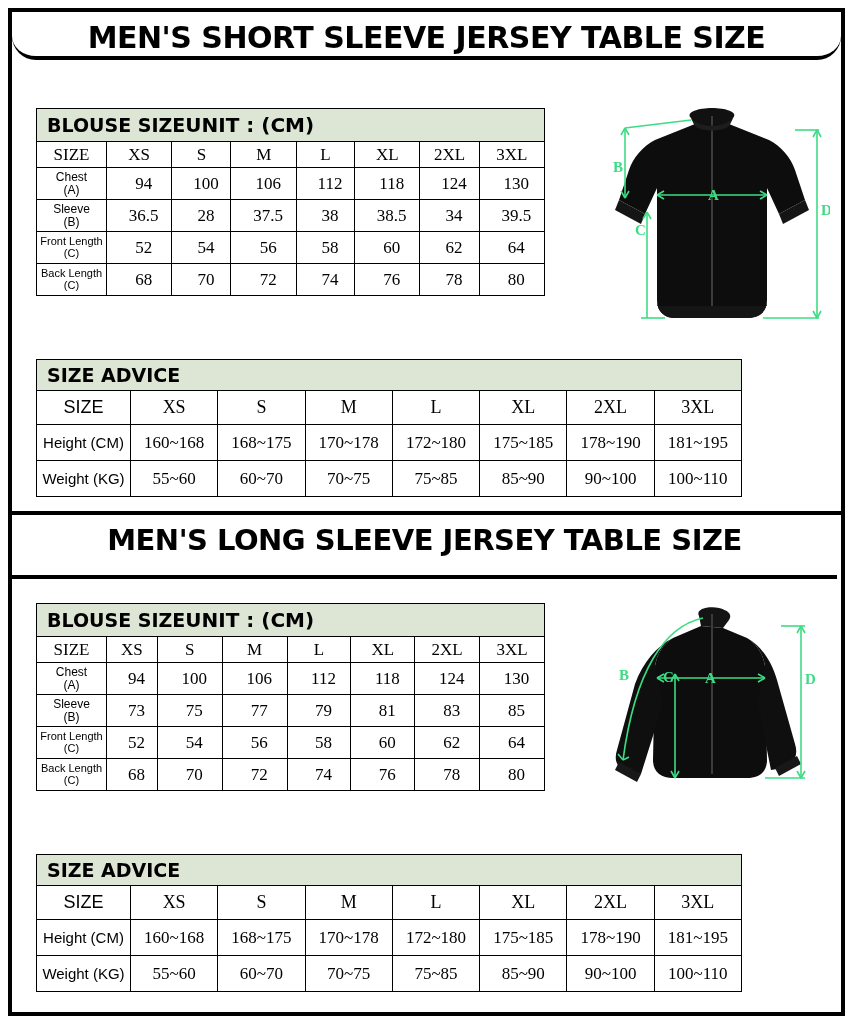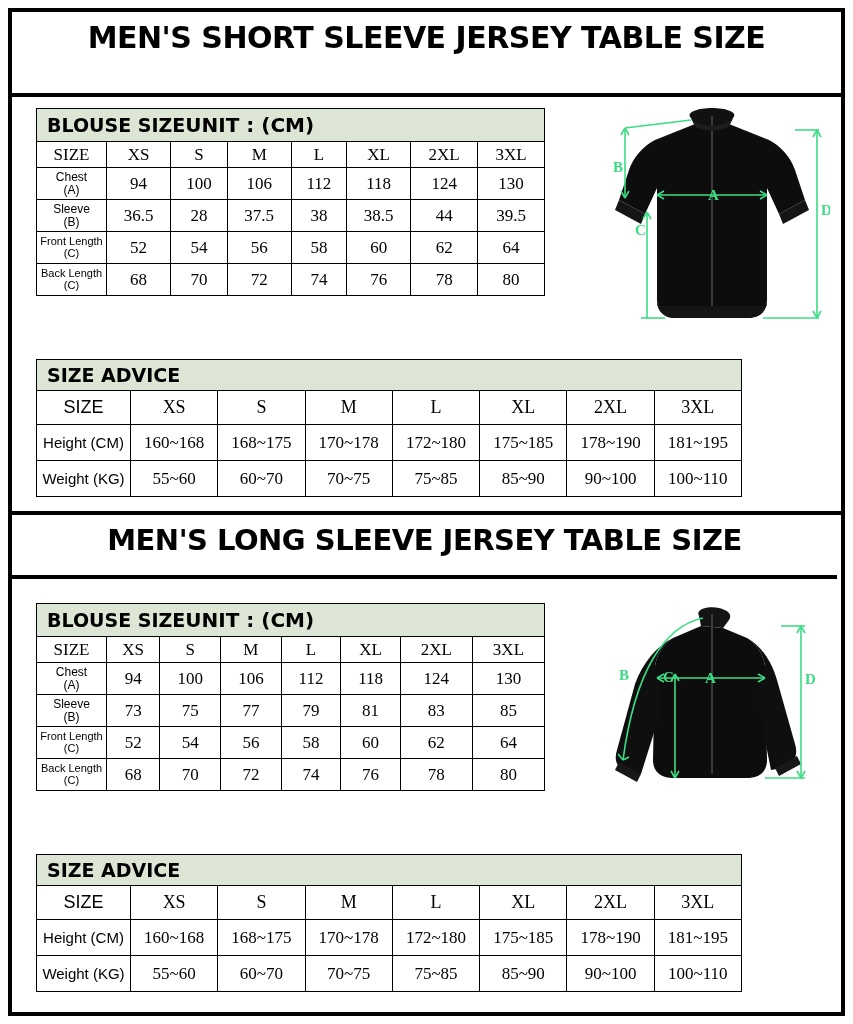--- a/index.html
+++ b/index.html
@@ -86,21 +86,21 @@
     line-height: 1.05;
     padding: 1px 2px;
     width: 70px;
   }
   .blouse-wrap table.grid td.rowlabel.two { font-size: 11px; }
   .blouse-wrap table.grid tr.header td {
     font-size: 17px;
     font-family: "Liberation Serif", serif;
     height: 26px;
   }
-  .blouse-wrap table.grid td.val { font-size: 17px; height: 32px; }
+  .blouse-wrap table.grid td.val { font-size: 17px; height: 32px; padding-left: 11px; }
 
   
   .advice-wrap { position: absolute; margin-top: 16px; }
   .advice-wrap table.grid { width: 100%; }
   .advice-wrap table.grid td { height: 36px; font-size: 17px; }
   .advice-wrap table.grid td.rowlabel {
     font-family: "Liberation Sans", sans-serif;
     font-size: 15px;
     width: 94px;
   }
@@ -110,21 +110,21 @@
   .jersey-area {
     position: absolute;
   }
 </style>
 </head>
 <body>
 
 <div class="page">
   <div class="outer-frame"></div>
 
-  <div class="section title-band" style="left:12px; right:12px; top:12px; height:85px;">
+  <div class="section title-band" style="left:12px; right:12px; top:12px; height:48px;border-radius:26px;">
     <div class="title">MEN'S SHORT SLEEVE  JERSEY TABLE SIZE</div>
   </div>
 
   <div class="blouse-wrap" style="left:36px; top:108px; width:509px;">
     <div class="band-head">
       <span>BLOUSE SIZE</span>
       <span class="unit">UNIT : (CM)</span>
     </div>
     <table class="grid">
       <tbody>
@@ -154,21 +154,21 @@
       <tr>
         <td class="rowlabel">
           <div>Sleeve</div>
           <div>(B)</div>
         </td>
         <td class="val">36.5</td>
         <td class="val">28</td>
         <td class="val">37.5</td>
         <td class="val">38</td>
         <td class="val">38.5</td>
-        <td class="val">44</td>
+        <td class="val">34</td>
         <td class="val">39.5</td>
       </tr>
       <tr>
         <td class="rowlabel two">
           <div>Front Length</div>
           <div>(C)</div>
         </td>
         <td class="val">52</td>
         <td class="val">54</td>
         <td class="val">56</td>

